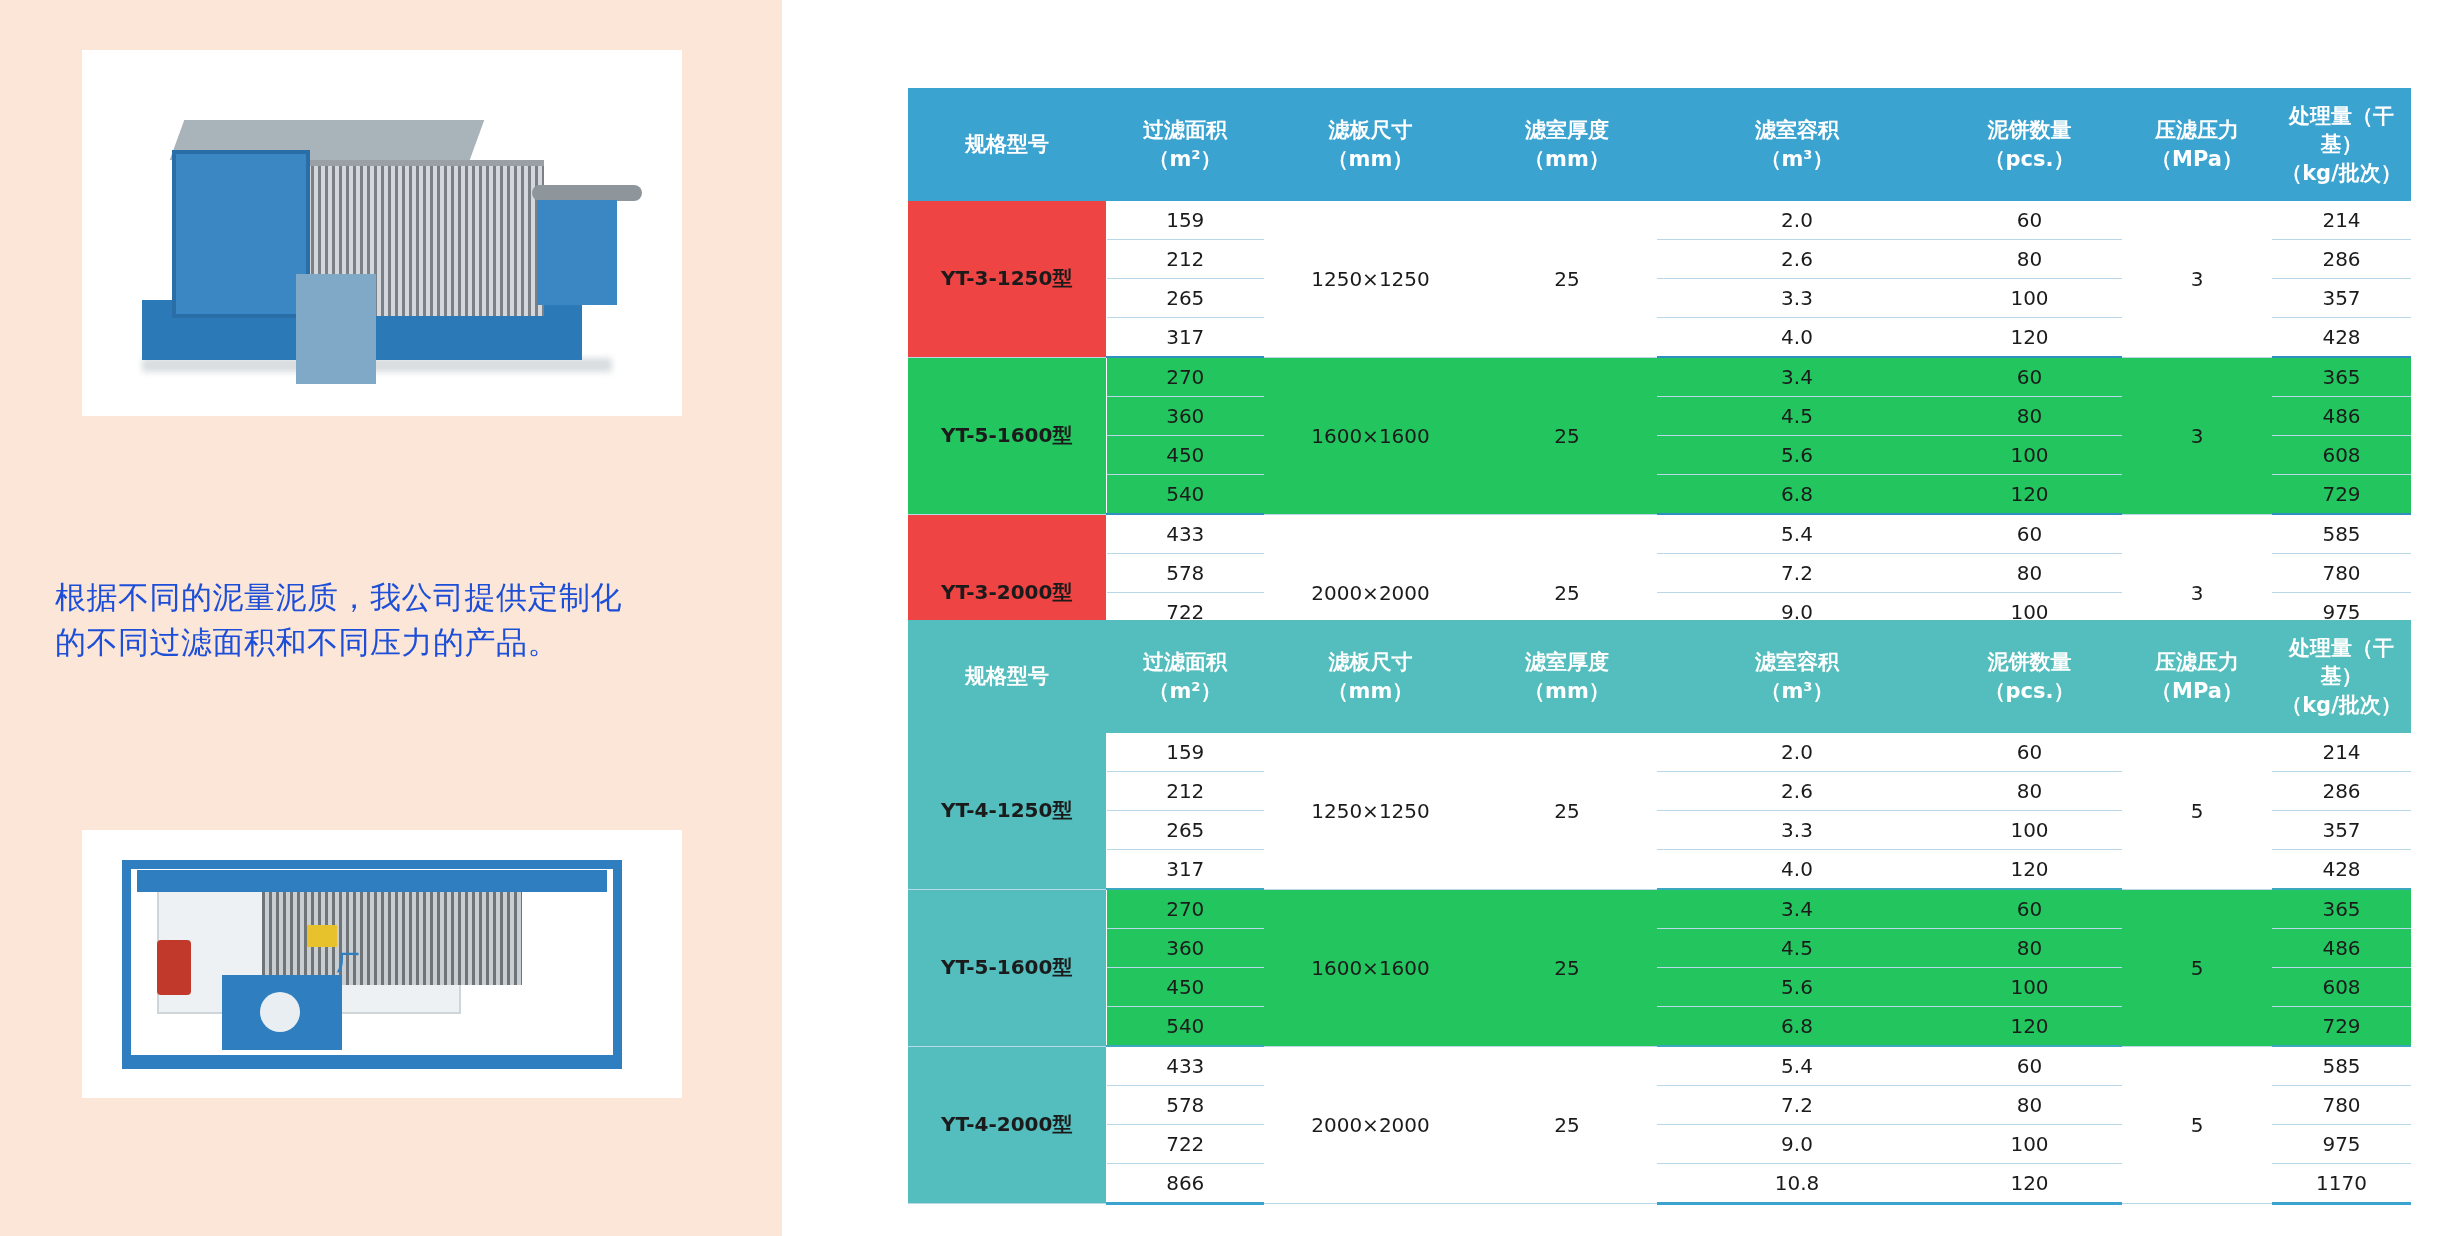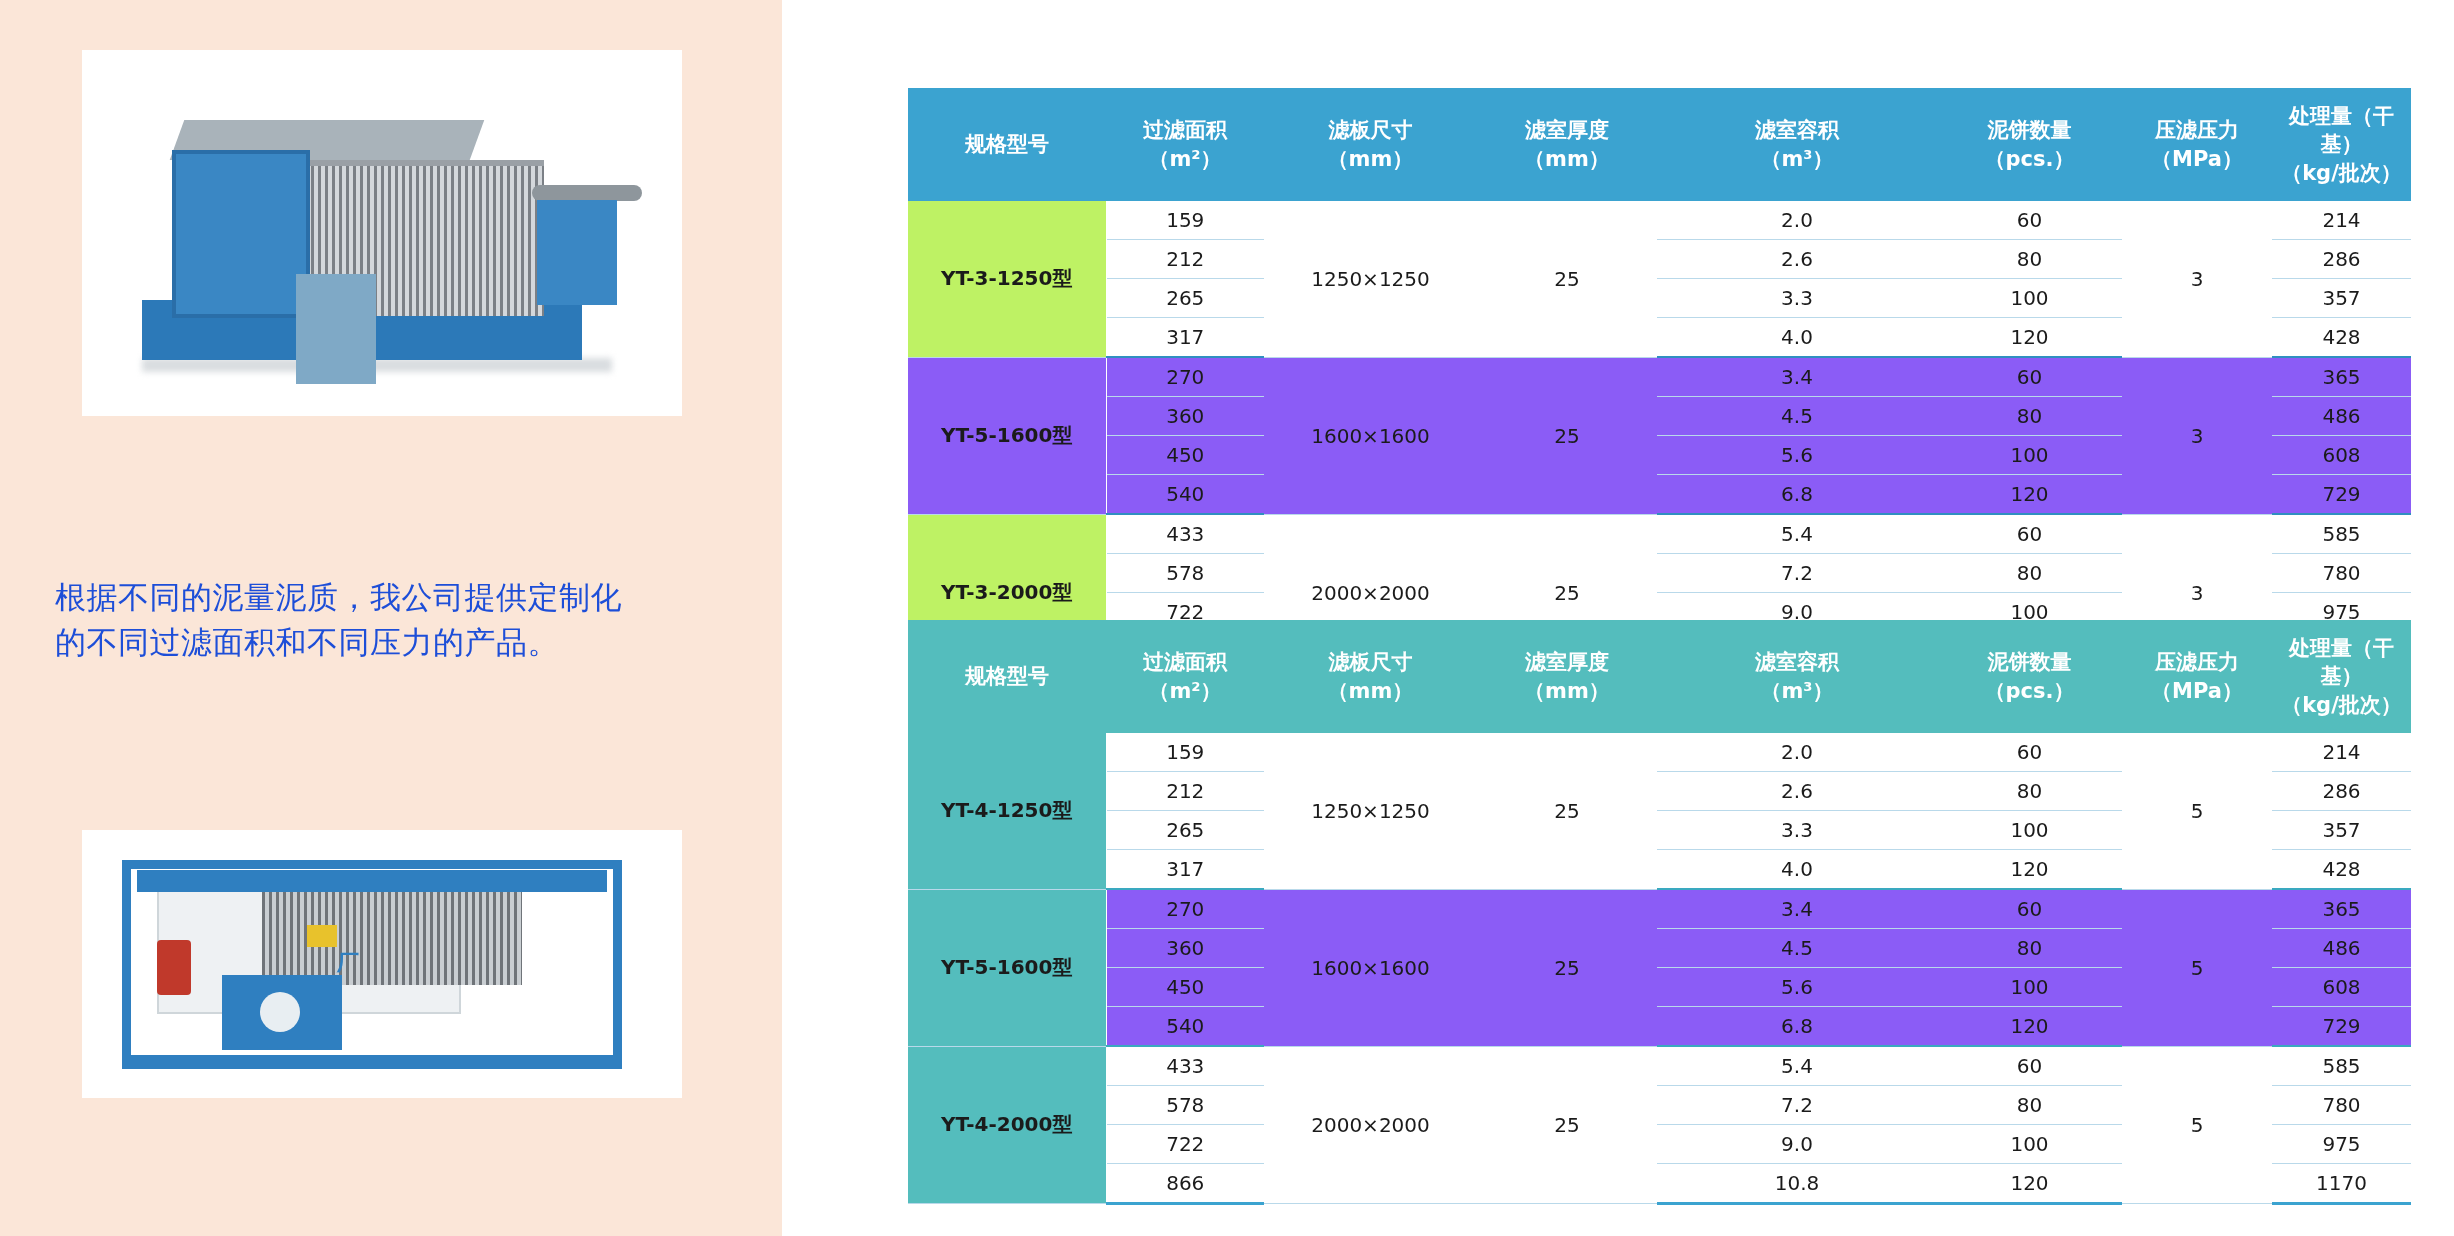--- a/index.html
+++ b/index.html
@@ -242,32 +242,32 @@
   }
   table.spec-table td {
     font-size: 20px;
     color: #1b1b1b;
     text-align: center;
     padding: 0;
     height: 38px;
     border-bottom: 1px solid #b9d9ea;
   }
   td.model-cell {
-    background: #bef264;
+    background: #ef4444;
     color: #ffffff;
     font-weight: bold;
     font-size: 22px;
     border-bottom: 1px solid #ffffff;
     border-right: 1px solid #ffffff;
   }
   #table-2 td.model-cell {
     background: #54bdbd;
   }
   tr.band-alt td {
-    background: #8b5cf6;
+    background: #22c55e;
   }
   td.merge-cell {
     border-bottom: 1px solid #b9d9ea;
   }
   tr.group-end td {
     border-bottom: 2px solid #2f8fc0;
   }
   #table-2 tr.group-end td {
     border-bottom: 2px solid #3aa9c0;
   }

